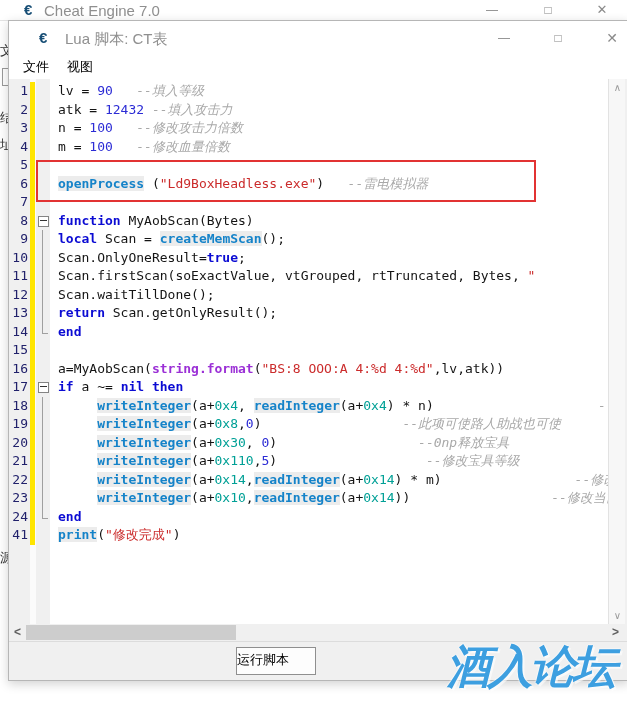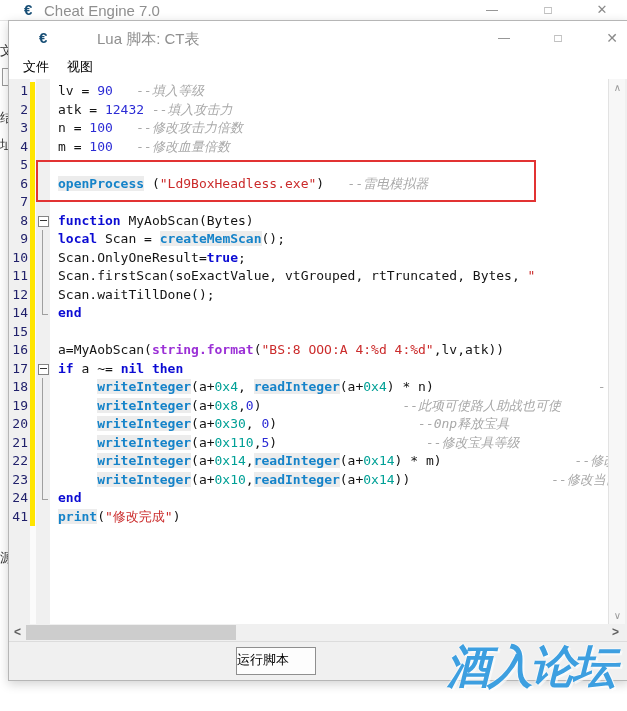--- a/index.html
+++ b/index.html
@@ -15,21 +15,21 @@
           font-size:12px;line-height:18px;}
   .bg-min{left:478px;} .bg-max{left:534px;} .bg-close{left:588px;font-size:13px;}
   .frag{position:absolute;left:0;width:10px;overflow:hidden;white-space:nowrap;color:#333;
         font-size:13px;}
   .frag-box{position:absolute;left:2px;width:8px;height:16px;border:1px solid #9a9a9a;background:#fff;}
   
   .dialog{position:absolute;left:8px;top:20px;width:619px;height:659px;background:#f0f0f0;
           border:1px solid #b6b6b6;box-shadow:0 3px 10px rgba(0,0,0,.18);}
   .dlg-titlebar{position:absolute;left:0;top:0;right:0;height:34px;background:#fff;}
   .dlg-logo{left:30px;top:8px;}
-  .dlg-title{position:absolute;left:56px;top:9px;font-size:15px;color:#8f8f8f;white-space:nowrap;margin-left:32px;}
+  .dlg-title{position:absolute;left:56px;top:9px;font-size:15px;color:#8f8f8f;white-space:nowrap;}
   .dlg-min{left:481px;top:8px;} .dlg-max{left:535px;top:8px;} .dlg-close{left:589px;top:8px;font-size:14px;}
   .menubar{position:absolute;left:0;top:34px;right:0;height:24px;background:#fff;display:flex;
            align-items:center;padding-left:14px;gap:18px;}
   .menu-item{font-size:13px;color:#000;}
   
   .editor{position:absolute;left:1px;top:58px;width:615px;height:545px;background:#fff;overflow:hidden;}
   .col-gutter{position:absolute;left:0;top:0;width:40px;height:545px;background:#f0f0f0;}
   .col-chgwhite{position:absolute;left:20px;top:0;width:6px;height:545px;background:#fbfbfb;}
   .rows{position:absolute;left:0;top:3px;}
   .line-row{display:flex;height:18.5px;width:598px;overflow:hidden;align-items:stretch;}
@@ -183,20 +183,26 @@
           <span class="fold fold-mid"></span>
           <span class="code"><span class="seg seg-d">Scan.firstScan(soExactValue, vtGrouped, rtTruncated, Bytes, </span><span class="seg seg-s">"</span></span>
         </div>
         <div class="line-row">
           <span class="ln">12</span>
           <span class="chg on"></span>
           <span class="fold fold-mid"></span>
           <span class="code"><span class="seg seg-d">Scan.waitTillDone();</span></span>
         </div>
         <div class="line-row">
+          <span class="ln">13</span>
+          <span class="chg on"></span>
+          <span class="fold fold-mid"></span>
+          <span class="code"><span class="seg seg-k">return</span><span class="seg seg-d"> Scan.getOnlyResult();</span></span>
+        </div>
+        <div class="line-row">
           <span class="ln">14</span>
           <span class="chg on"></span>
           <span class="fold fold-end"></span>
           <span class="code"><span class="seg seg-k">end</span></span>
         </div>
         <div class="line-row">
           <span class="ln">15</span>
           <span class="chg on"></span>
           <span class="fold"></span>
           <span class="code"></span>

